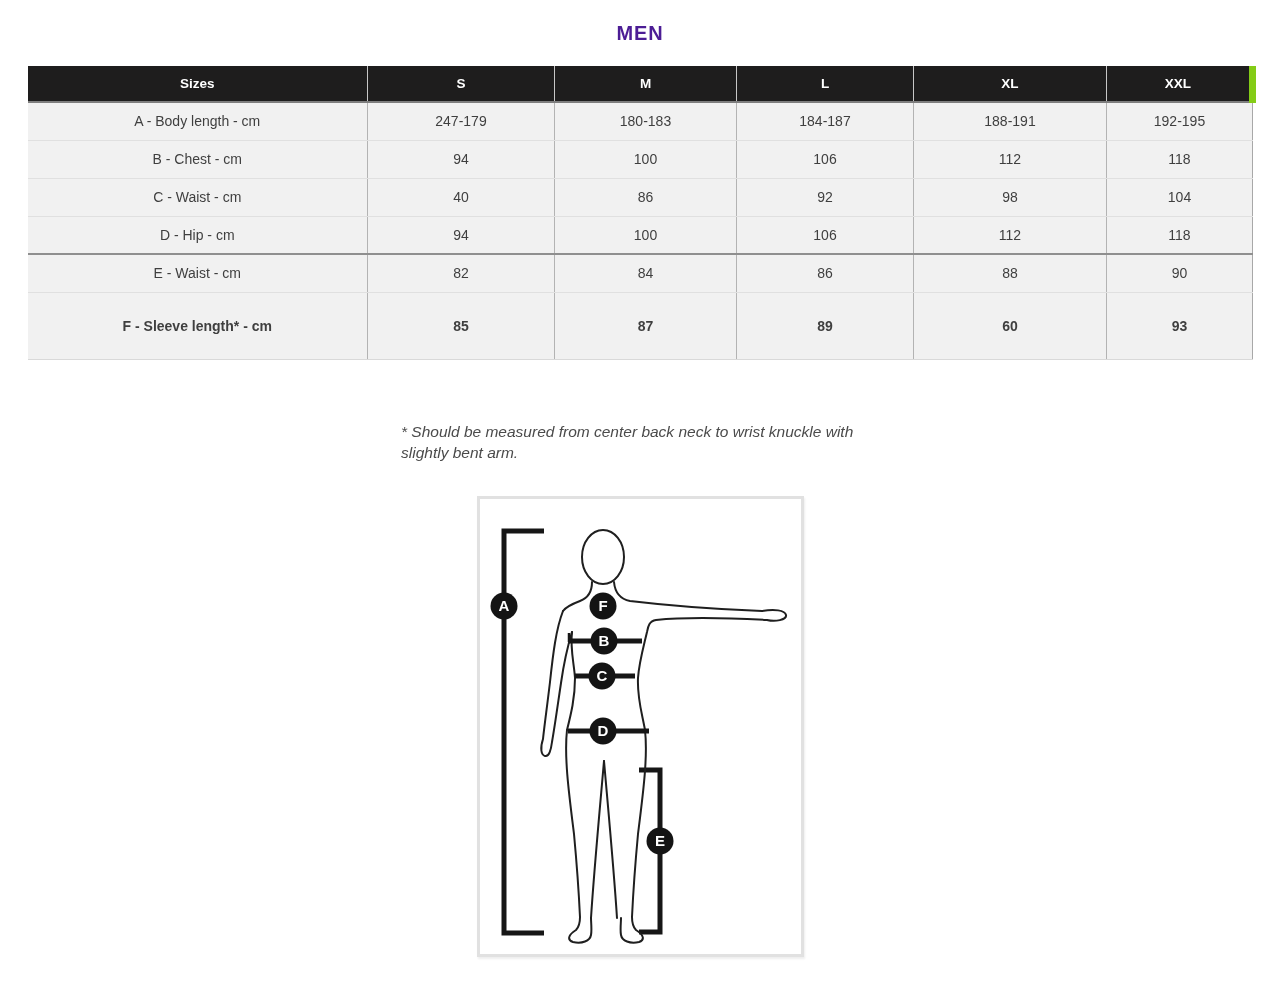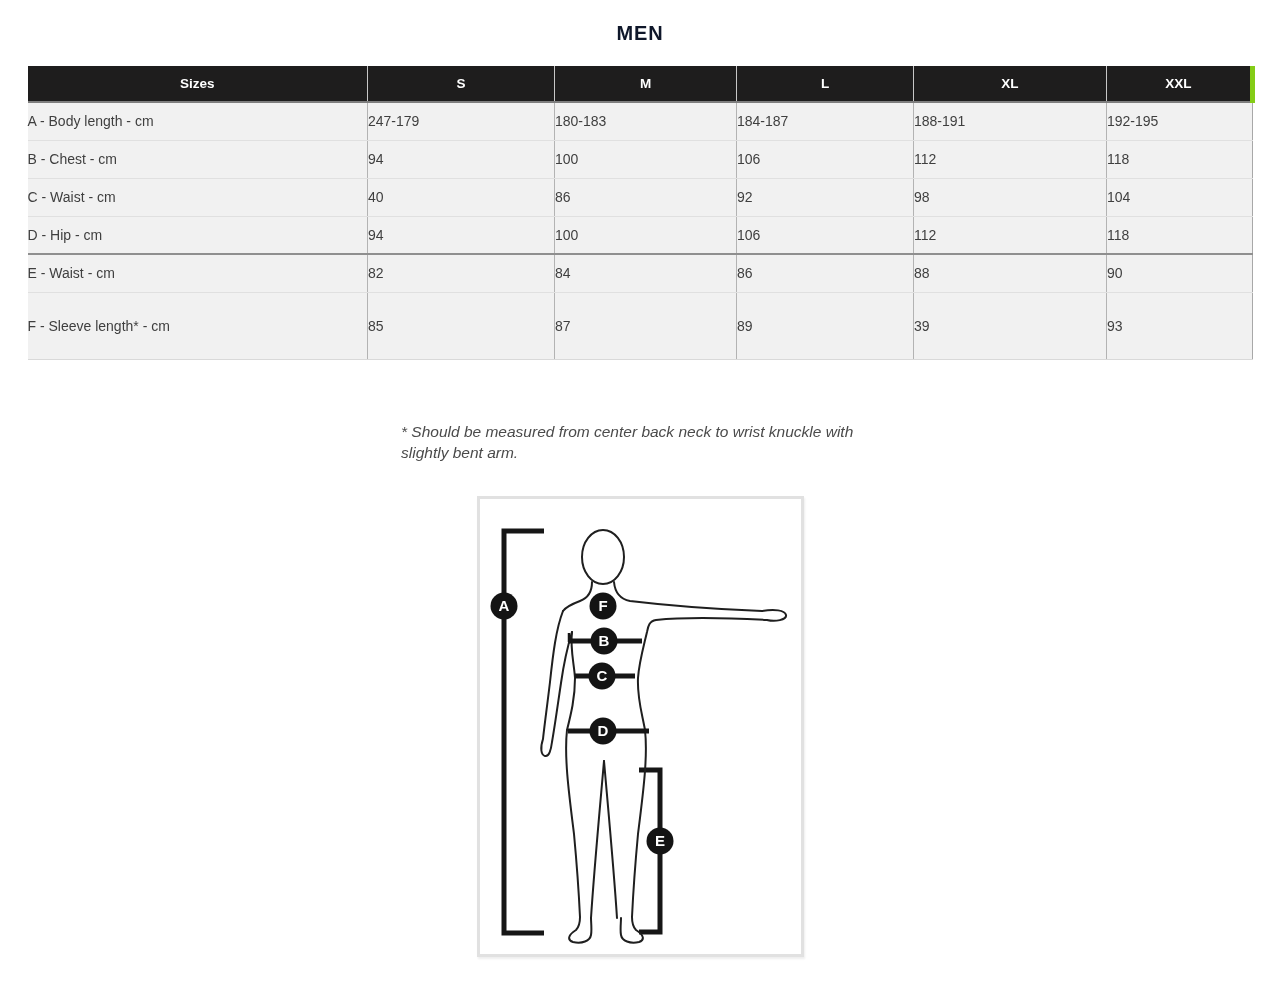--- a/index.html
+++ b/index.html
@@ -12,57 +12,57 @@
     overflow: hidden;
   }
   .page { width: 1280px; padding-top: 21px; }
 
   .page-title {
     margin: 0 0 0 0;
     text-align: center;
     font-size: 20px;
     font-weight: 700;
     letter-spacing: 0.8px;
-    color: #0f172a;
+    color: #4c1d95;
     line-height: 24px;
   }
 
   .table-wrap { width: 1225px; margin: 21px auto 0; }
   table.size-table {
     width: 100%;
     border-collapse: collapse;
     table-layout: fixed;
   }
   table.size-table thead th {
     background: #1e1d1d;
     color: #ffffff;
     font-size: 13.5px;
     font-weight: 700;
     height: 36px;
     padding: 0;
     text-align: center;
     border-right: 1px solid #c7c7c7;
     border-bottom: 2px solid #7e7e7e;
   }
-  table.size-table thead th:last-child { border-right: 5px solid #84cc16; }
+  table.size-table thead th:last-child { border-right: 7px solid #84cc16; }
   table.size-table tbody td {
     background: #f1f1f1;
     color: #3f3f3f;
     font-size: 14px;
-    text-align: left;
+    text-align: center;
     vertical-align: middle;
     height: 38px;
     padding: 0;
     border-right: 1px solid #b3b3b3;
     border-bottom: 1px solid #e0e0e0;
   }
   table.size-table tbody td:last-child { border-right: 1px solid #a8a8a8; }
   table.size-table tbody tr.group-start td { border-top: 2px solid #8f8f8f; }
   table.size-table tbody tr.tall td { height: 67px; }
-  table.size-table tbody tr:last-child td { border-bottom: 1px solid #d9d9d9; }
+  table.size-table tbody tr:last-child td { border-bottom: 1px solid #d9d9d9; font-weight: bold; }
 
   .measure-note {
     width: 478px;
     margin: 61px auto 0;
     font-style: italic;
     font-size: 15.5px;
     line-height: 21.5px;
     color: #4b4b4b;
   }
 
@@ -148,21 +148,21 @@
           <td>84</td>
           <td>86</td>
           <td>88</td>
           <td>90</td>
         </tr>
         <tr class="tall">
           <td>F - Sleeve length* - cm</td>
           <td>85</td>
           <td>87</td>
           <td>89</td>
-          <td>39</td>
+          <td>60</td>
           <td>93</td>
         </tr>
       </tbody>
     </table>
   </div>
 
   <p class="measure-note">* Should be measured from center back neck to wrist knuckle with slightly bent arm.</p>
 
   <div class="figure-box">
     <svg width="321" height="455" viewBox="0 0 321 455" xmlns="http://www.w3.org/2000/svg">

